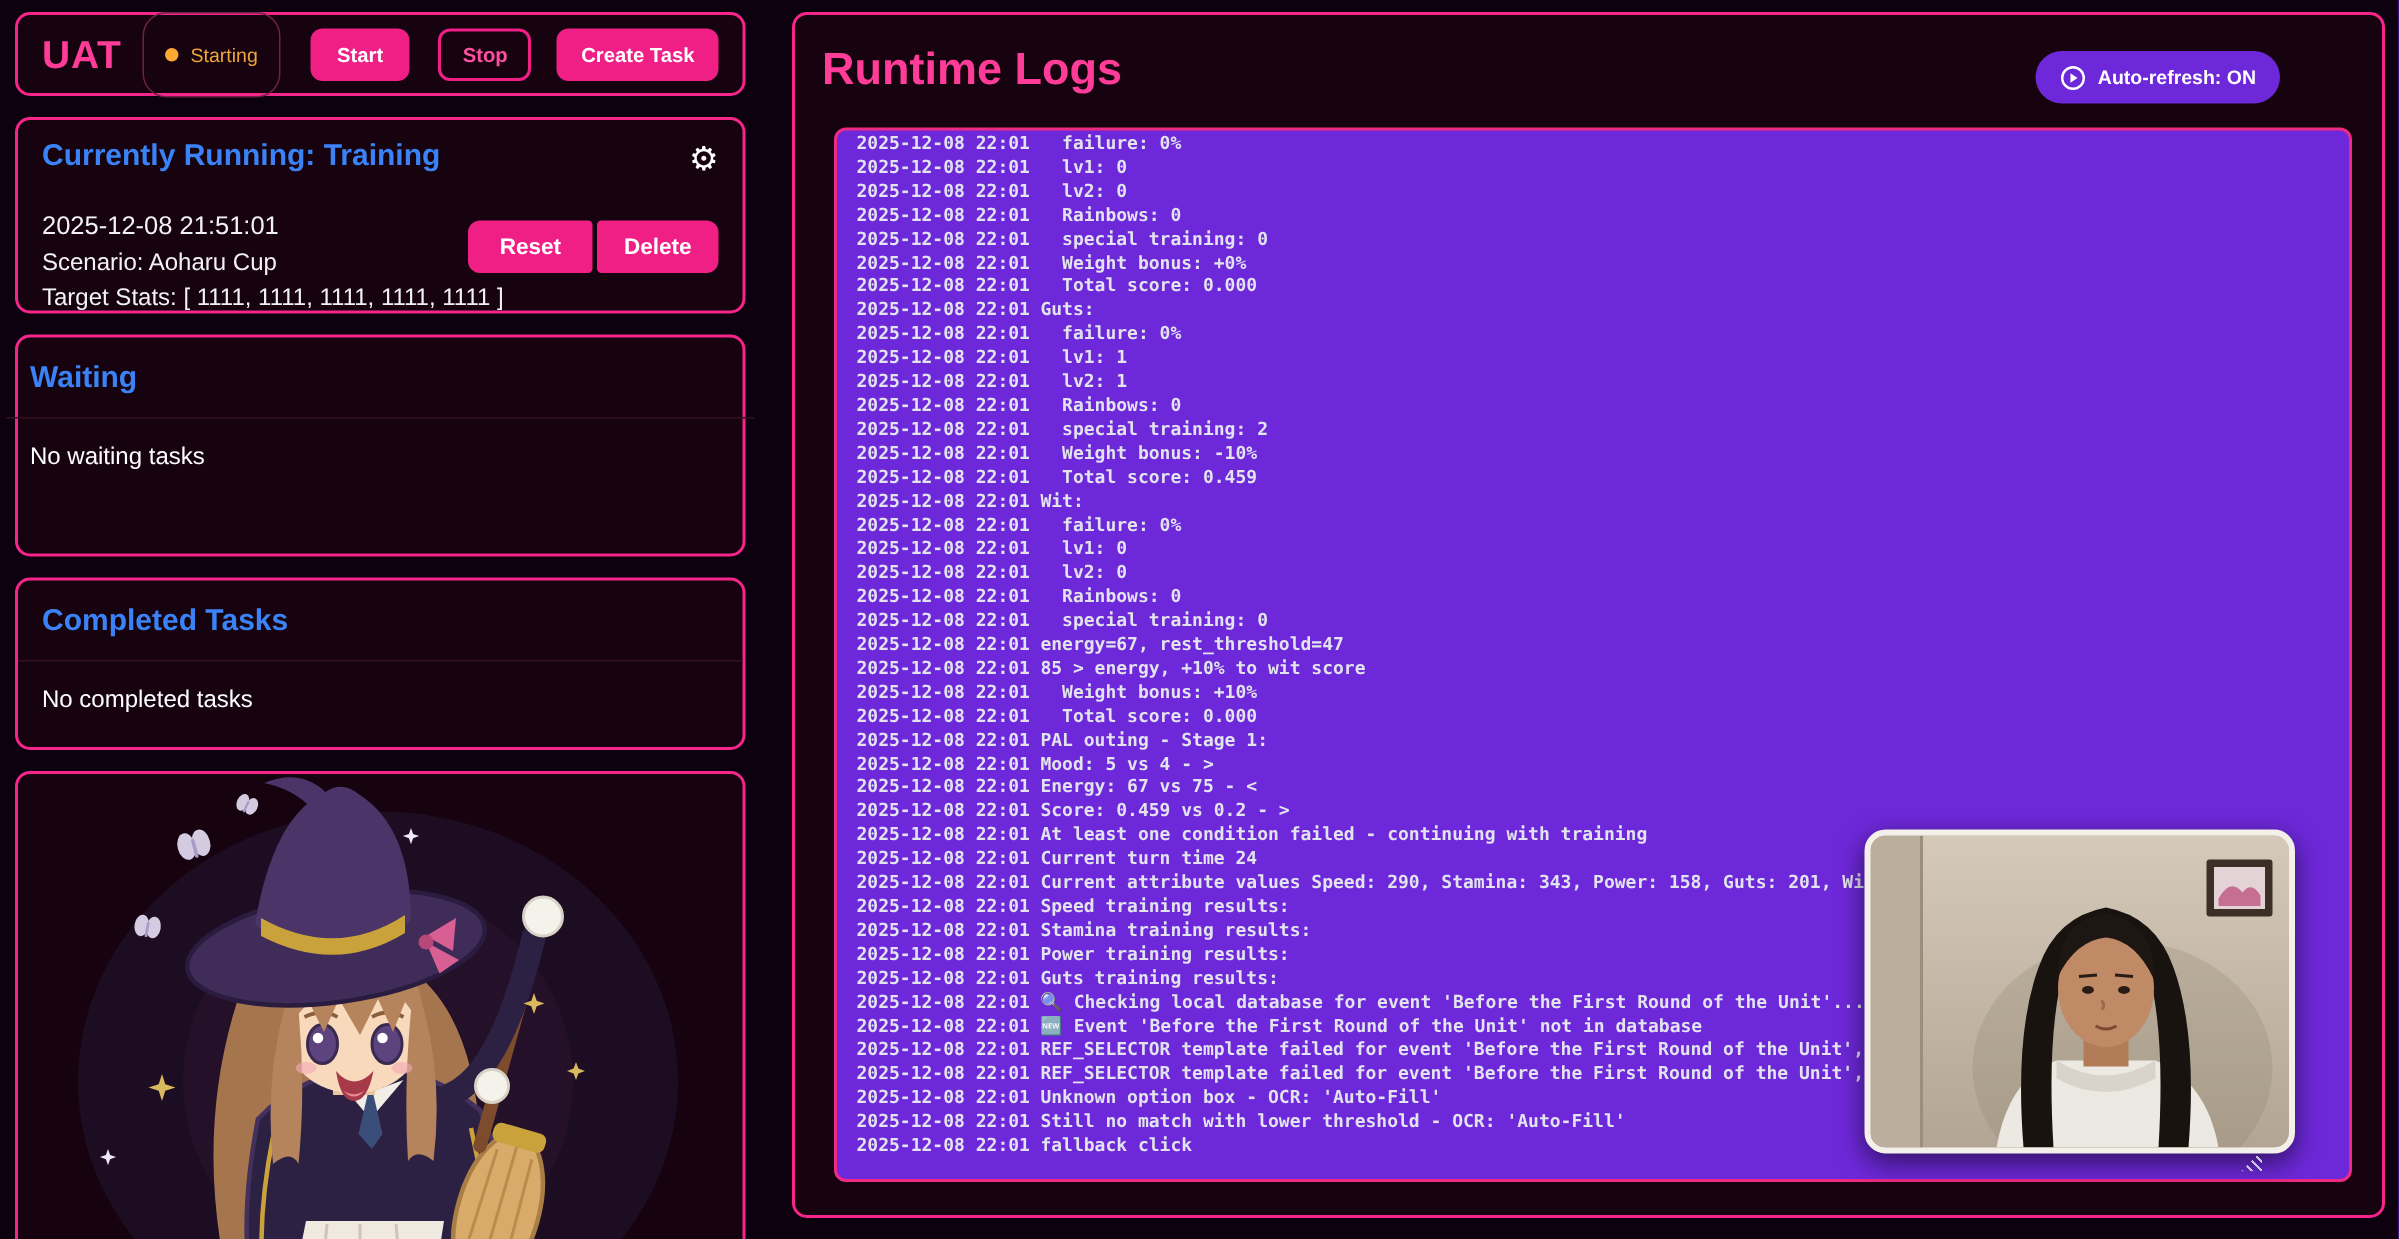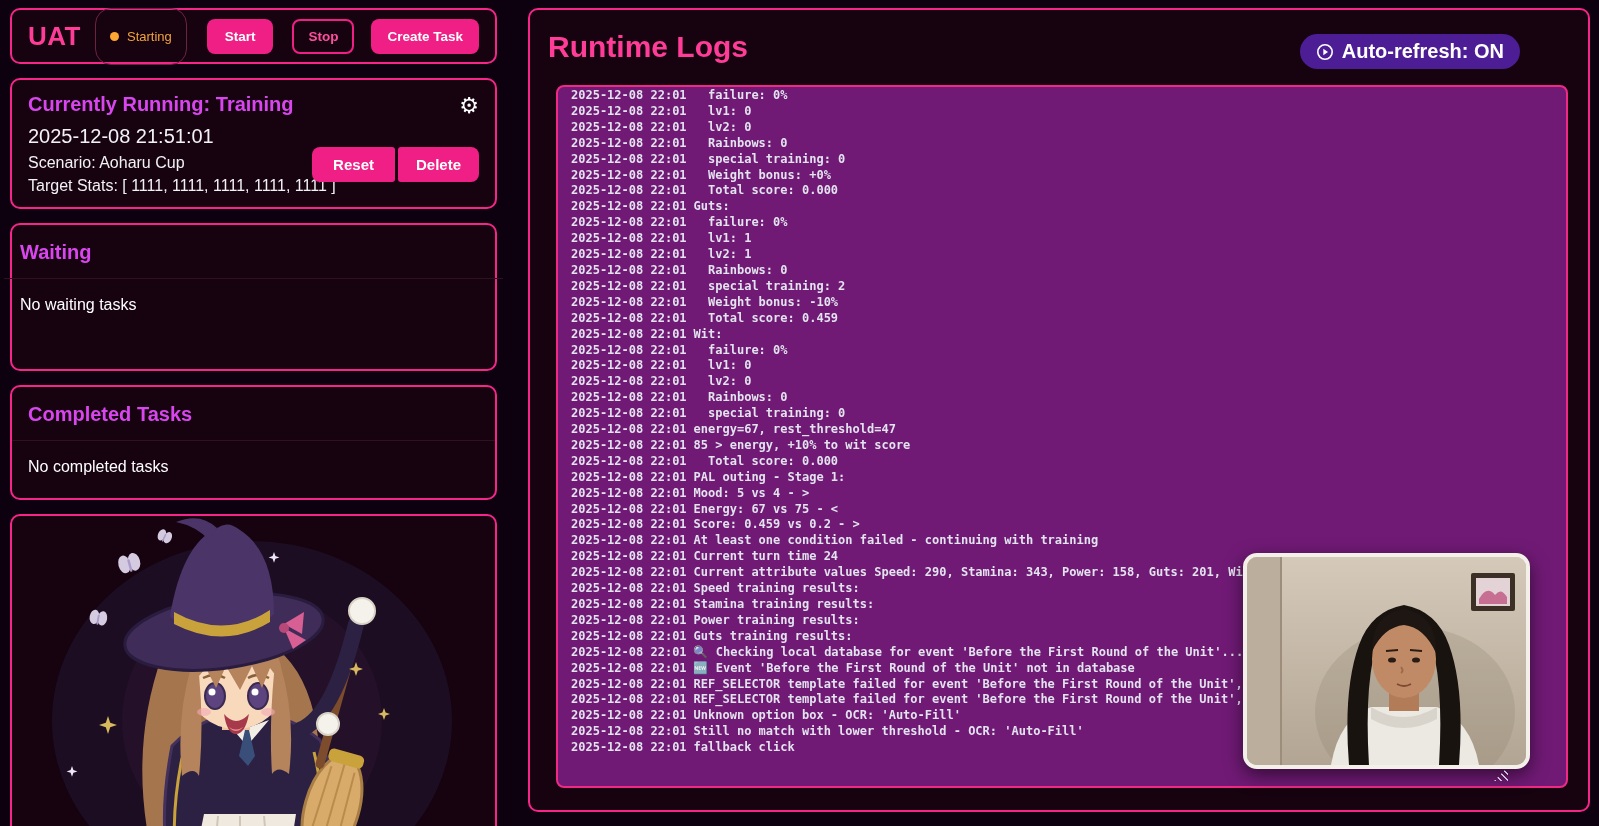--- a/index.html
+++ b/index.html
@@ -35,24 +35,24 @@
     white-space:nowrap;
   }
   .btn-start { padding:10px 18px; margin-left:auto; }
   .btn-stop {
     background:transparent; border:2px solid #f01f86; color:#ff4fa0;
     padding:8px 14px; margin-left:19px;
   }
   .btn-create { padding:10px 16px; margin-left:17px; }
 
   .current-card { height:131px; position:relative; padding:13px 16px; }
-  .card-title { color:#d946ef; font-size:20px; font-weight:bold; }
+  .card-title { color:#3b82f6; font-size:20px; font-weight:bold; }
   .current-head { display:flex; justify-content:space-between; align-items:flex-start; }
   .gear { color:#ffffff; font-size:22px; line-height:1; cursor:pointer; margin-top:2px; }
-  .current-started { font-size:20px; margin-top:8px; }
+  .current-started { font-size:17px; margin-top:24px; }
   .current-scenario { font-size:16px; margin-top:6px; }
   .current-target { font-size:16px; margin-top:5px; }
   .action-group { position:absolute; right:16px; top:67px; display:flex; gap:3px; }
   .btn-reset { padding:9px 21px; font-size:15px; border-radius:8px 3px 3px 8px; }
   .btn-delete { padding:9px 18px; font-size:15px; border-radius:3px 8px 8px 3px; }
 
   .waiting-card { height:148px; padding:16px 8px 0; }
   .completed-card { height:115px; padding:16px 16px 12px; }
   .card-divider { height:1px; background:#33101f; margin:14px -16px 0; }
   .empty-text { color:#ffffff; font-size:16px; margin-top:17px; }
@@ -60,27 +60,27 @@
   .character-card { height:380px; overflow:hidden; padding:0; display:flex; justify-content:center; }
   .character-card svg { display:block; }
 
   
   .logs-card {
     position:absolute; left:528px; top:8px; width:1062px; height:804px;
   }
   .logs-title { position:absolute; left:18px; top:20px; color:#ff3c98; font-size:30px; font-weight:bold; }
   .auto-refresh {
     position:absolute; right:68px; top:24px; height:35px;
-    border:none; border-radius:18px; background:#4c1d95; color:#fff;
-    font-weight:bold; font-size:20px; font-family:inherit; cursor:pointer;
+    border:none; border-radius:18px; background:#6d28d9; color:#fff;
+    font-weight:bold; font-size:13px; font-family:inherit; cursor:pointer;
     display:flex; align-items:center; gap:8px; padding:0 16px;
   }
   .console {
     position:absolute; left:26px; right:20px; top:75px; bottom:22px;
-    background:#701a75; border:2px solid #ee2a85; border-radius:8px;
+    background:#6d28d9; border:2px solid #ee2a85; border-radius:8px;
     overflow:hidden; padding:8px 13px;
   }
   .log-lines { margin-top:-7px; }
   .log-line {
     font-family:"DejaVu Sans Mono", monospace;
     font-size:12px; line-height:15.9px; font-weight:bold;
     color:#e2e3ee; white-space:pre;
   }
   .log-time { margin-right:7px; }
 
@@ -259,20 +259,21 @@
         <div class="log-line"><span class="log-time">2025-12-08 22:01</span><span>  Weight bonus: -10%</span></div>
         <div class="log-line"><span class="log-time">2025-12-08 22:01</span><span>  Total score: 0.459</span></div>
         <div class="log-line"><span class="log-time">2025-12-08 22:01</span><span>Wit:</span></div>
         <div class="log-line"><span class="log-time">2025-12-08 22:01</span><span>  failure: 0%</span></div>
         <div class="log-line"><span class="log-time">2025-12-08 22:01</span><span>  lv1: 0</span></div>
         <div class="log-line"><span class="log-time">2025-12-08 22:01</span><span>  lv2: 0</span></div>
         <div class="log-line"><span class="log-time">2025-12-08 22:01</span><span>  Rainbows: 0</span></div>
         <div class="log-line"><span class="log-time">2025-12-08 22:01</span><span>  special training: 0</span></div>
         <div class="log-line"><span class="log-time">2025-12-08 22:01</span><span>energy=67, rest_threshold=47</span></div>
         <div class="log-line"><span class="log-time">2025-12-08 22:01</span><span>85 &gt; energy, +10% to wit score</span></div>
+        <div class="log-line"><span class="log-time">2025-12-08 22:01</span><span>  Weight bonus: +10%</span></div>
         <div class="log-line"><span class="log-time">2025-12-08 22:01</span><span>  Total score: 0.000</span></div>
         <div class="log-line"><span class="log-time">2025-12-08 22:01</span><span>PAL outing - Stage 1:</span></div>
         <div class="log-line"><span class="log-time">2025-12-08 22:01</span><span>Mood: 5 vs 4 - &gt;</span></div>
         <div class="log-line"><span class="log-time">2025-12-08 22:01</span><span>Energy: 67 vs 75 - &lt;</span></div>
         <div class="log-line"><span class="log-time">2025-12-08 22:01</span><span>Score: 0.459 vs 0.2 - &gt;</span></div>
         <div class="log-line"><span class="log-time">2025-12-08 22:01</span><span>At least one condition failed - continuing with training</span></div>
         <div class="log-line"><span class="log-time">2025-12-08 22:01</span><span>Current turn time 24</span></div>
         <div class="log-line"><span class="log-time">2025-12-08 22:01</span><span>Current attribute values Speed: 290, Stamina: 343, Power: 158, Guts: 201, Wit: 154, Skill</span></div>
         <div class="log-line"><span class="log-time">2025-12-08 22:01</span><span>Speed training results:</span></div>
         <div class="log-line"><span class="log-time">2025-12-08 22:01</span><span>Stamina training results:</span></div>

